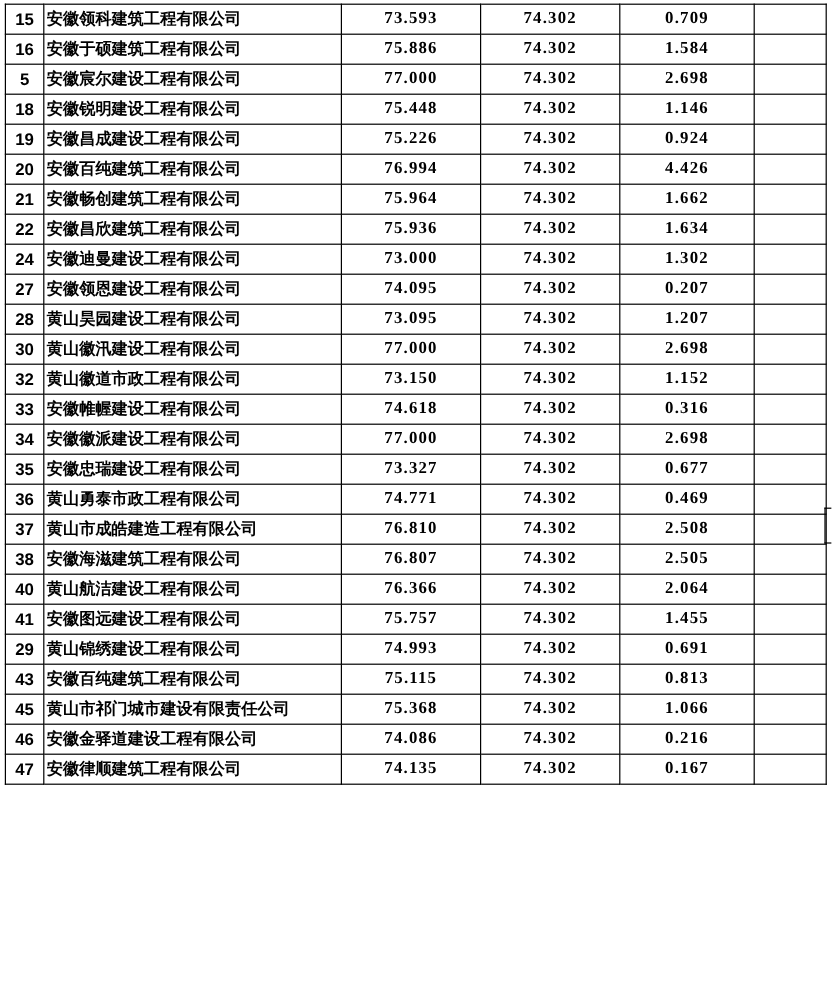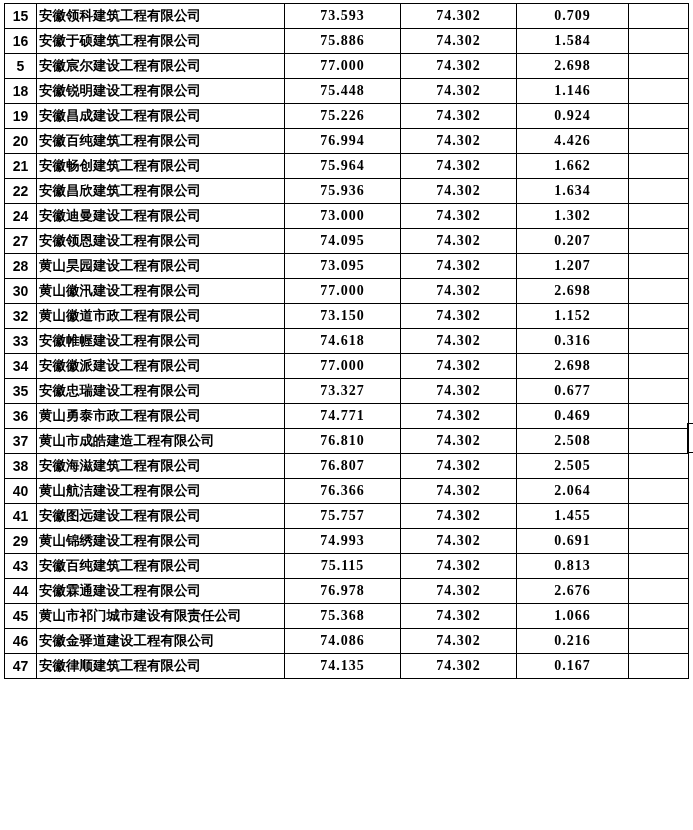--- a/index.html
+++ b/index.html
@@ -271,28 +271,20 @@
         </tr>
         <tr>
           <td class="idx">43</td>
           <td class="name">安徽百纯建筑工程有限公司</td>
           <td class="num">75.115</td>
           <td class="num">74.302</td>
           <td class="num">0.813</td>
           <td class="blank"></td>
         </tr>
         <tr>
-          <td class="idx">44</td>
-          <td class="name">安徽霖通建设工程有限公司</td>
-          <td class="num">76.978</td>
-          <td class="num">74.302</td>
-          <td class="num">2.676</td>
-          <td class="blank"></td>
-        </tr>
-        <tr>
           <td class="idx">45</td>
           <td class="name">黄山市祁门城市建设有限责任公司</td>
           <td class="num">75.368</td>
           <td class="num">74.302</td>
           <td class="num">1.066</td>
           <td class="blank"></td>
         </tr>
         <tr>
           <td class="idx">46</td>
           <td class="name">安徽金驿道建设工程有限公司</td>

